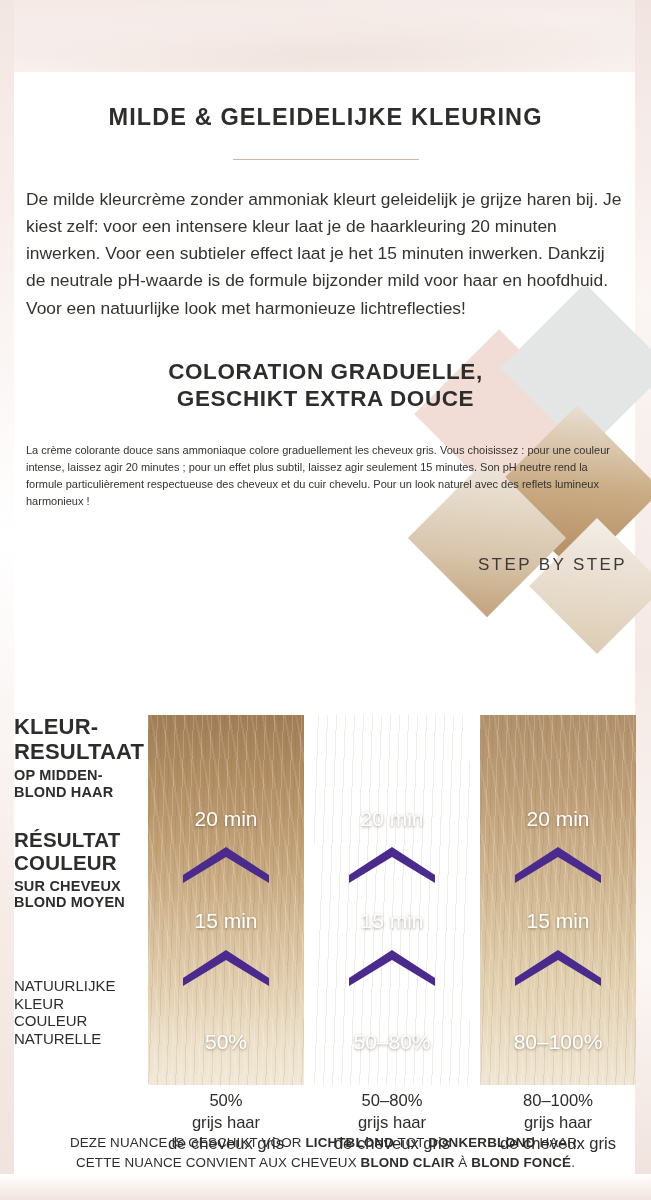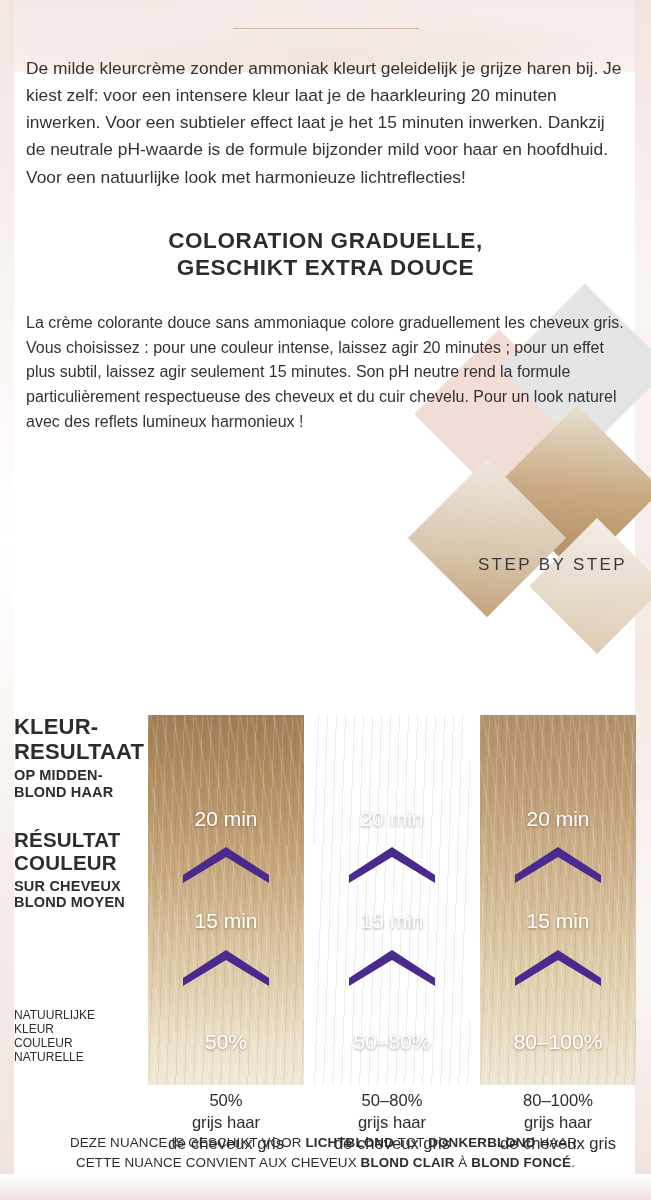--- a/index.html
+++ b/index.html
@@ -108,21 +108,21 @@
     margin-top: 36px;
     text-align: center;
     font-size: 22.5px;
     line-height: 1.2;
     letter-spacing: 0.6px;
     font-weight: 700;
     color: #2f2d2b;
   }
   p.body-fr {
     margin-top: 30px;
-    font-size: 16px;
+    font-size: 11px;
     line-height: 1.55;
     color: #35332f;
   }
 
   
   .result {
     position: absolute;
     left: 14px;
     top: 715px;
     width: 623px;
@@ -134,22 +134,22 @@
     position: relative;
     padding-right: 6px;
   }
   .res-labels .grp { color:#2f2d2b; }
   .lbl-nl-strong { font-size: 22px; font-weight: 700; line-height: 1.12; letter-spacing: .2px; }
   .lbl-nl-sub { font-size: 14.5px; font-weight: 700; line-height: 1.15; margin-top: 3px; letter-spacing:.2px;}
   .lbl-fr-strong { font-size: 20.5px; font-weight: 700; line-height: 1.12; margin-top: 28px; letter-spacing:.2px;}
   .lbl-fr-sub { font-size: 14.5px; font-weight: 700; line-height: 1.15; margin-top: 3px; letter-spacing:.2px;}
   .lbl-nat {
     position: absolute;
-    left: 0; bottom: 20px;
-    font-size: 12px;
+    left: 0; bottom: 38px;
+    font-size: 15px;
     line-height: 1.16;
     font-weight: 400;
     color: #2f2d2b;
   }
 
   .swatches { display: flex; gap: 10px; flex: 1; }
   .swatch {
     position: relative;
     width: 156px;
     height: 370px;
@@ -250,20 +250,21 @@
     <div class="dmd dmd3"></div>
     <div class="dmd dmd4"></div>
     <div class="dmd dmd5"></div>
   </div>
 
   <div class="stepby">
     <div class="l1">STEP BY STEP</div>
   </div>
 
   <div class="content">
+    <h1 class="title">MILDE &amp; GELEIDELIJKE KLEURING</h1>
     <div class="rule"></div>
     <p class="body">De milde kleurcrème zonder ammoniak kleurt geleidelijk je grijze haren bij. Je kiest zelf: voor een intensere kleur laat je de haarkleuring 20 minuten inwerken. Voor een subtieler effect laat je het 15 minuten inwerken. Dankzij de neutrale pH-waarde is de formule bijzonder mild voor haar en hoofdhuid. Voor een natuurlijke look met harmonieuze lichtreflecties!</p>
 
     <h2 class="title-fr">
       <span>COLORATION GRADUELLE,</span><br>
       <span>GESCHIKT EXTRA DOUCE</span>
     </h2>
     <p class="body-fr">La crème colorante douce sans ammo­niaque colore graduellement les cheveux gris. Vous choisissez : pour une couleur intense, laissez agir 20 minutes ; pour un effet plus subtil, laissez agir seulement 15 minutes. Son pH neutre rend la formule particulière­ment respectueuse des cheveux et du cuir chevelu. Pour un look naturel avec des reflets lumineux harmonieux !</p>
   </div>
 

